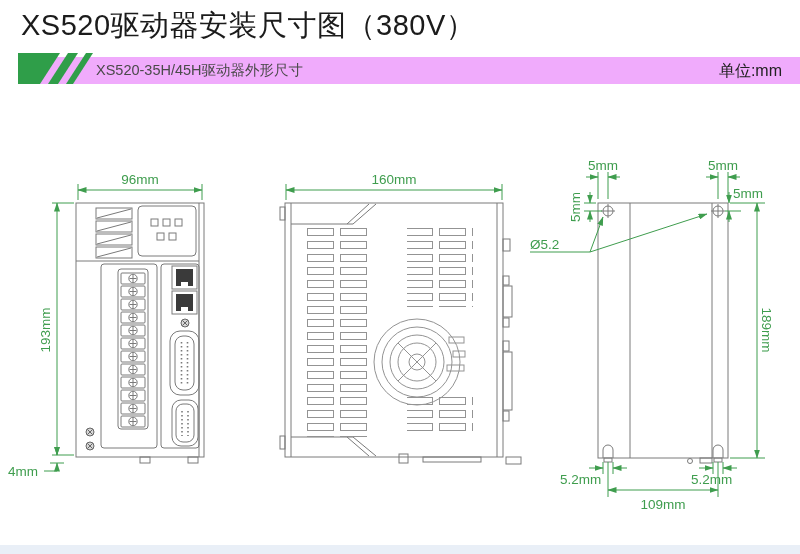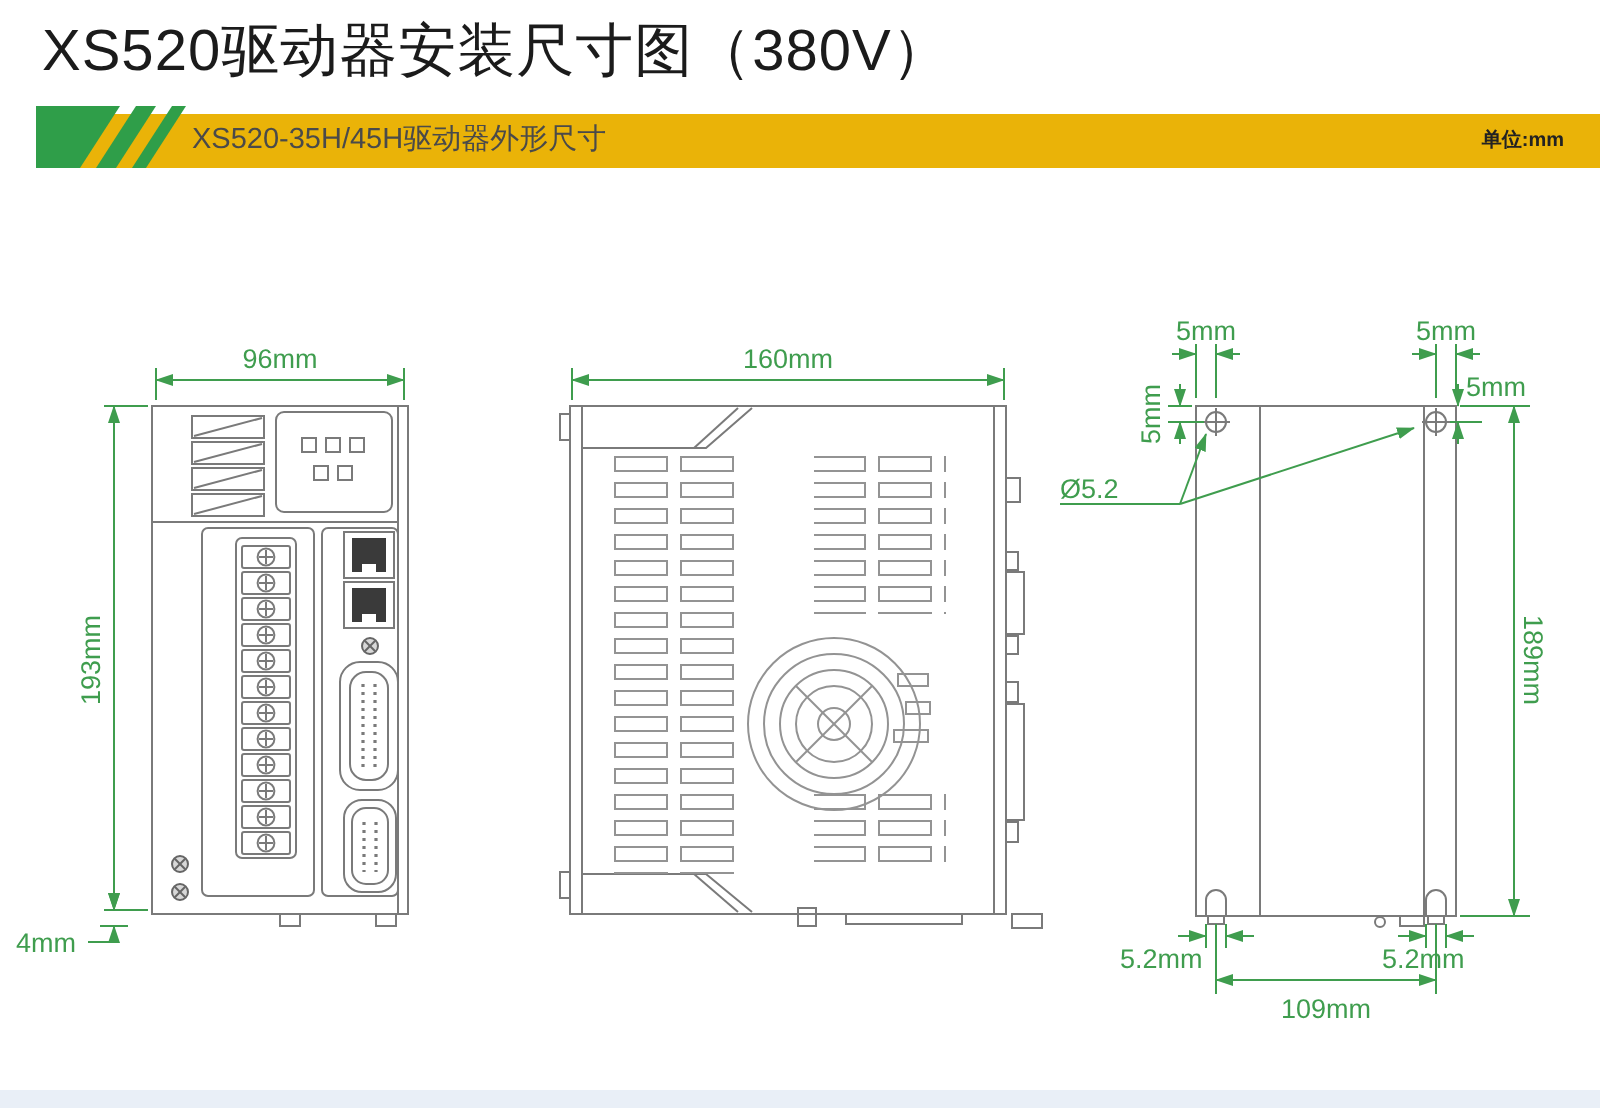--- a/index.html
+++ b/index.html
@@ -1,25 +1,25 @@
 <!DOCTYPE html>
 <html><head>
 <meta charset="utf-8">
 <style>
   html,body{margin:0;padding:0;}
   body{width:800px;height:554px;position:relative;background:#ffffff;overflow:hidden;
        font-family:"Liberation Sans",sans-serif;}
   .page-title{position:absolute;left:21px;top:6px;font-size:29px;font-weight:400;
        color:#1b1b1b;letter-spacing:.5px;white-space:nowrap;}
-  .banner{position:absolute;left:18px;top:57px;right:0;height:27px;background:#eab308;}
+  .banner{position:absolute;left:18px;top:57px;right:0;height:27px;background:#f0abfc;}
   .banner .slashes{position:absolute;left:0;top:-4px;}
   .banner-label{position:absolute;left:78px;top:0;line-height:27px;font-size:14.5px;
        color:#4a4a4a;white-space:nowrap;}
-  .banner-unit{position:absolute;right:18px;top:0;line-height:27px;font-size:10px;
-       font-weight:700;color:#222;white-space:nowrap;}
+  .banner-unit{position:absolute;right:18px;top:0;line-height:27px;font-size:16px;
+       font-weight:400;color:#222;white-space:nowrap;}
   .footer-strip{position:absolute;left:0;bottom:0;width:800px;height:9px;background:#e9eff7;}
   svg.drawing{position:absolute;left:0;top:0;}
   .g{stroke:#7a7a7a;fill:none;stroke-width:1;}
   .g2{stroke:#939393;fill:none;stroke-width:1;}
   .dim{stroke:#3f9d4e;fill:none;stroke-width:1;}
   .dimt{fill:#3f9d4e;font-size:13.5px;font-family:"Liberation Sans",sans-serif;}
 </style>
 </head>
 <body>
 

